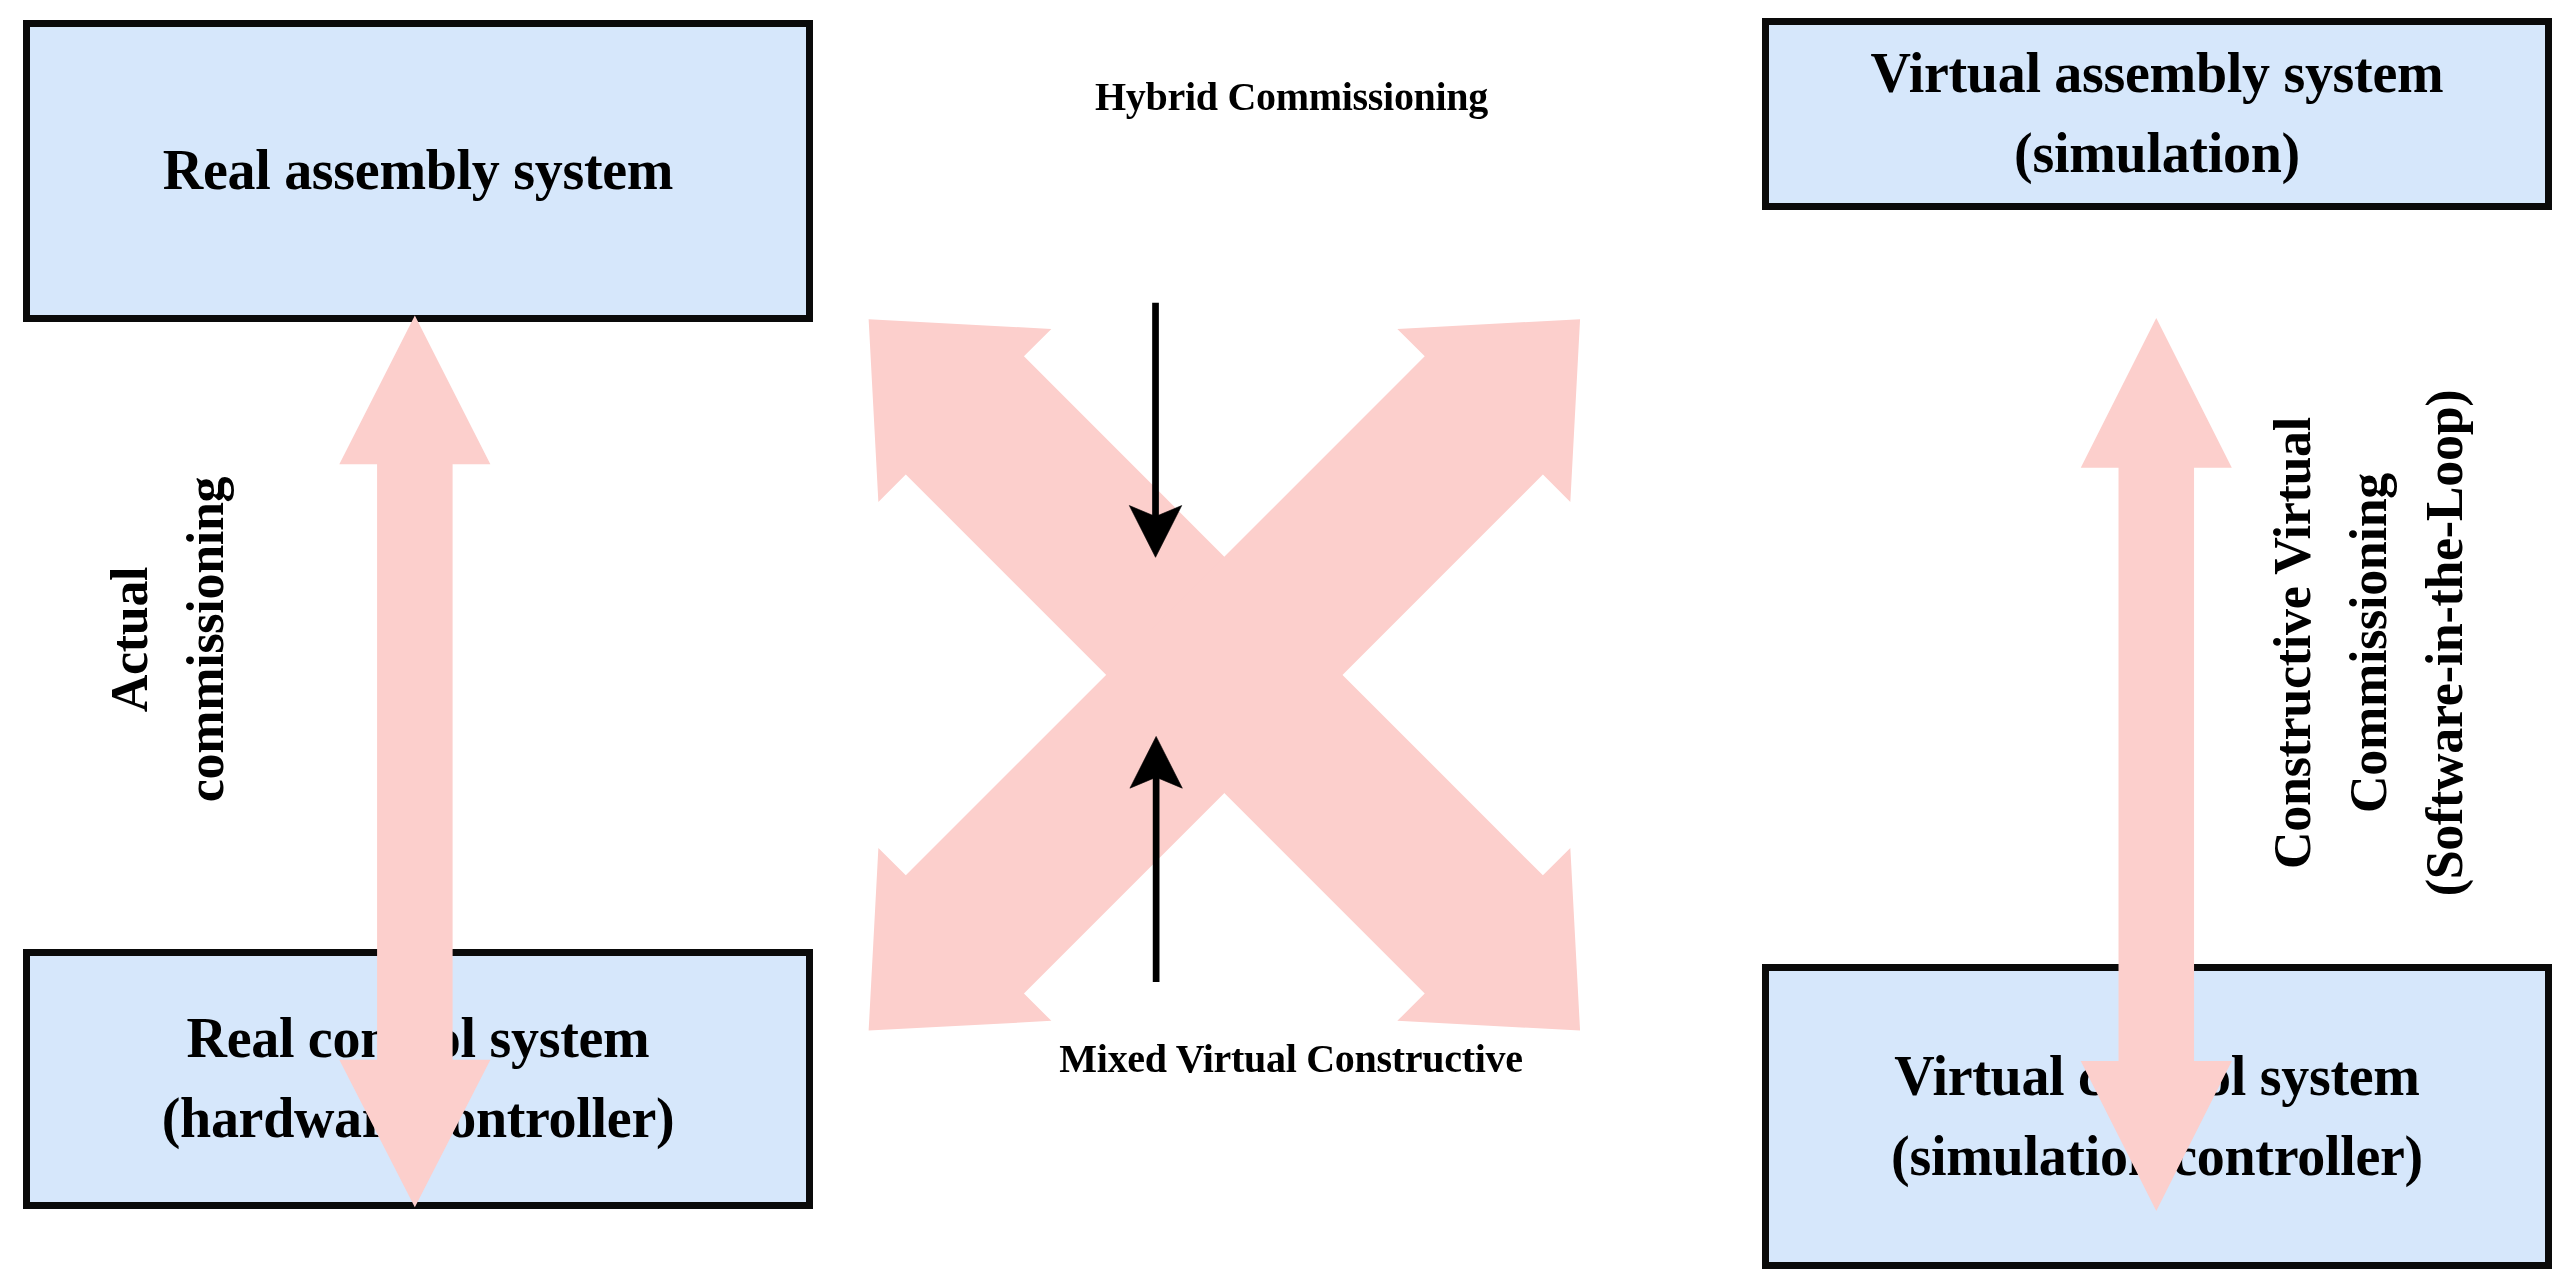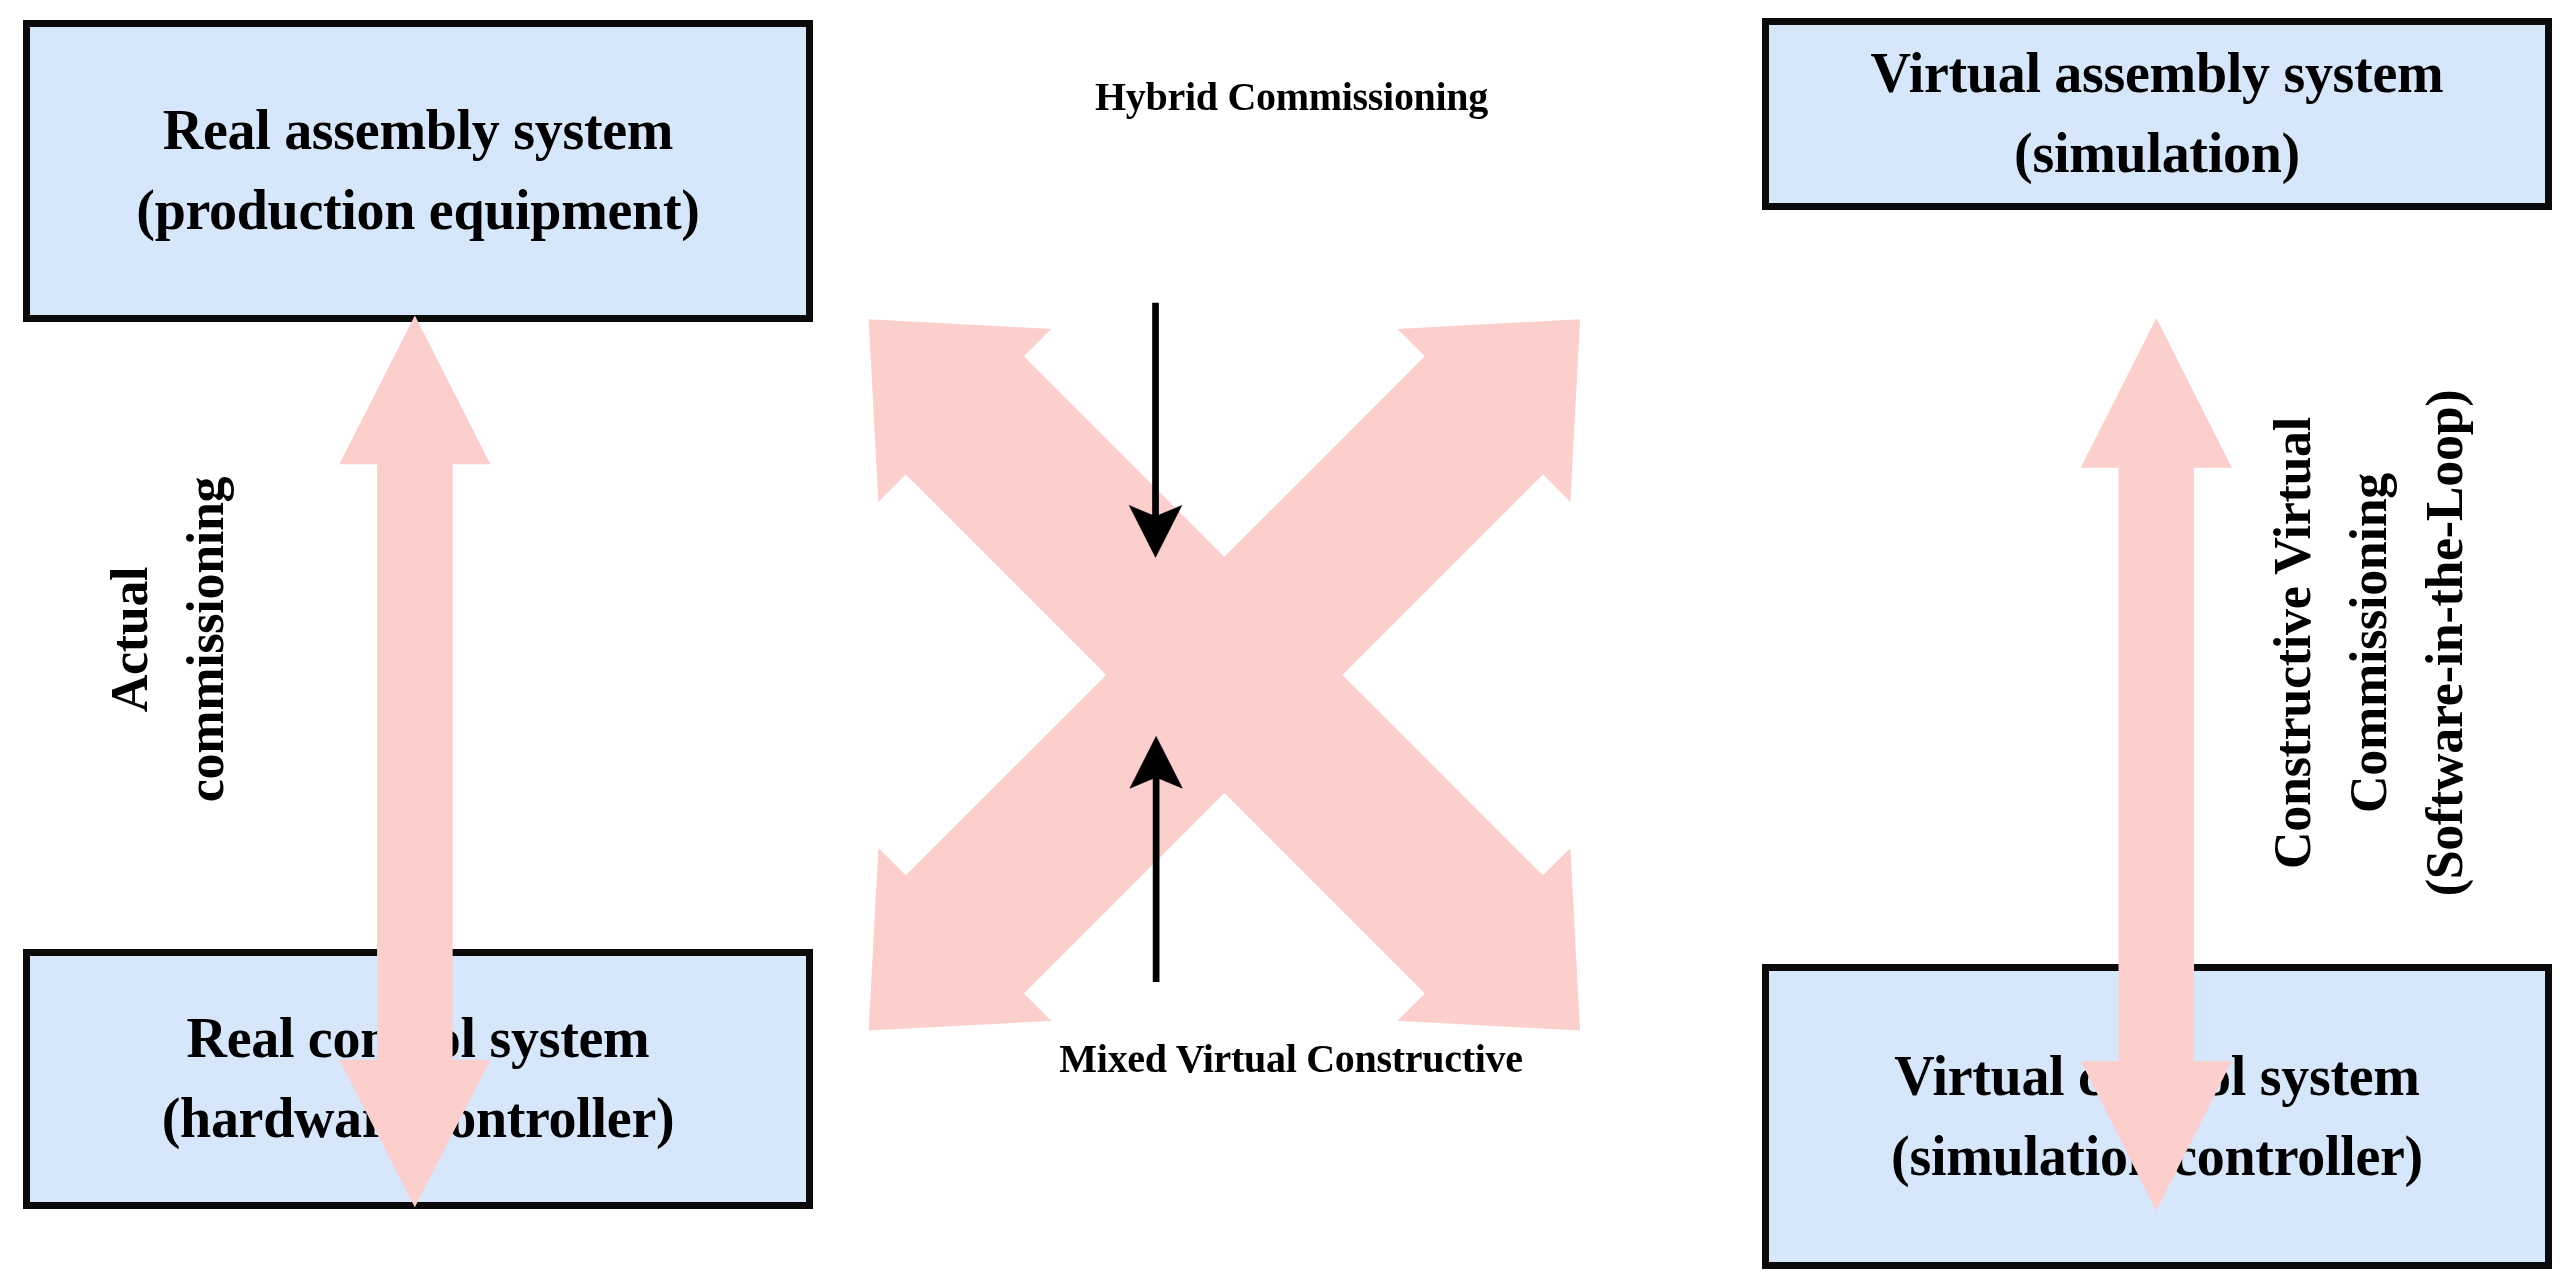--- a/index.html
+++ b/index.html
@@ -89,21 +89,20 @@
   .pink-arrow { fill: #fccfcc; }
   .thin-arrow { fill: #000000; stroke: #000000; }
 </style>
 </head>
 <body>
 
 <div id="stage">
 
   <div class="sysbox" id="box-real-assembly">
     <span class="ln">Real assembly system</span>
-    <span class="ln">(production equipment)</span>
   </div>
 
   <div class="sysbox" id="box-real-control">
     <span class="ln">Real control system</span>
     <span class="ln">(hardware controller)</span>
   </div>
 
   <div class="sysbox" id="box-virtual-assembly">
     <span class="ln">Virtual assembly system</span>
     <span class="ln">(simulation)</span>

